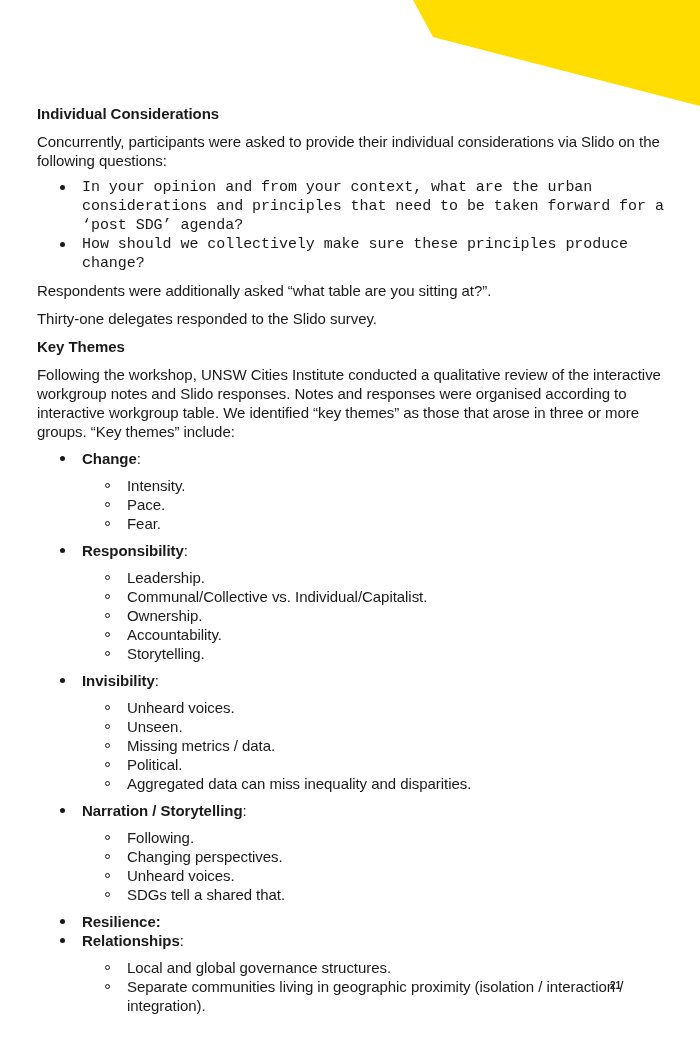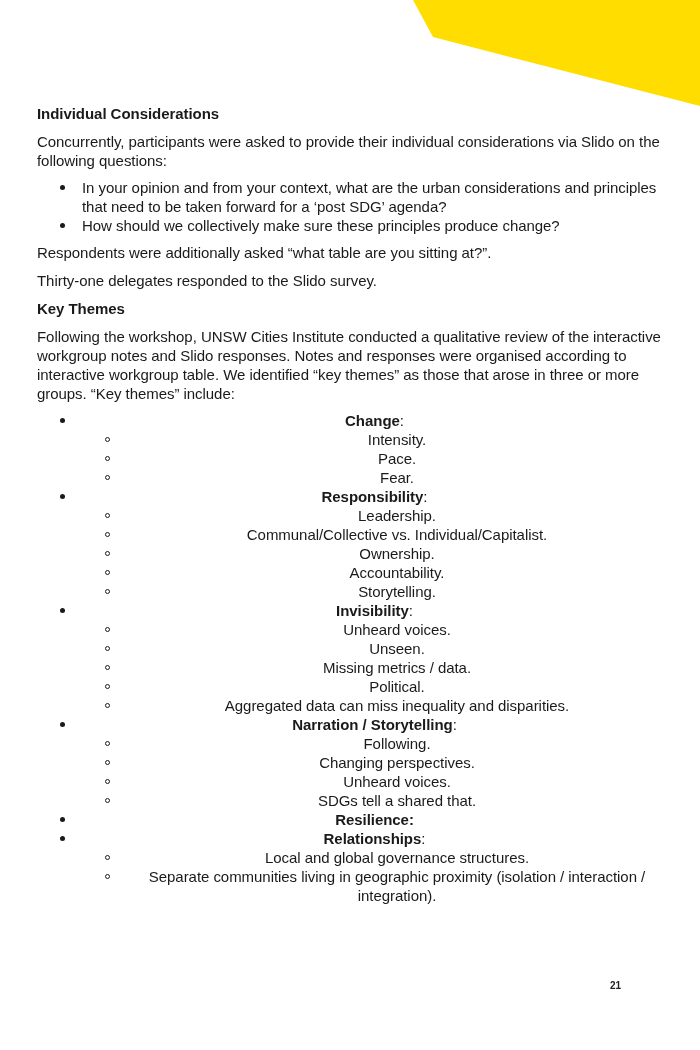--- a/index.html
+++ b/index.html
@@ -9,36 +9,36 @@
     font-family: "Liberation Sans", "DejaVu Sans", sans-serif;
   }
   .corner-shape { position: absolute; top: 0; left: 0; width: 700px; height: 120px; }
   .content {
     position: absolute; left: 37px; top: 104px; width: 630px;
     font-size: 15px; line-height: 19px; letter-spacing: -0.05px;
   }
   .heading { font-weight: bold; margin: 0 0 9px 0; }
   .para { margin: 0 0 9px 0; }
   ul.q-list { list-style: none; margin: -1px 0 8px 0; padding: 0; }
-  ul.q-list li { position: relative; padding-left: 45px; margin-bottom: 0; }
+  ul.q-list li { position: relative; padding-left: 45px; margin-bottom: 0; font-family: Liberation Mono, monospace; }
   .bullet {
     position: absolute; left: 23px; top: 7px; width: 5px; height: 5px;
     background: #1a1a1a; border-radius: 50%;
   }
   ul.themes { list-style: none; margin: -1px 0 0 0; padding: 0; }
   ul.themes > li { position: relative; padding-left: 45px; }
   ul.themes > li > .theme-title { font-weight: bold; display: inline-block; }
   ul.themes > li > .colon { font-weight: normal; }
-  ul.subs { list-style: none; margin: 0; padding: 0; }
+  ul.subs { list-style: none; margin: 8px; padding: 0; }
   ul.subs li { position: relative; padding-left: 45px; margin-left: 0; }
   .circle {
     position: absolute; left: 23px; top: 7px; width: 5px; height: 5px;
     border: 1px solid #1a1a1a; border-radius: 50%; box-sizing: border-box;
   }
-  ul.themes > li { margin-bottom: 0; text-align: center; }
+  ul.themes > li { margin-bottom: 0; }
   ul.themes > li + li { margin-top: 0; }
   ul.subs { margin-left: -45px; padding-left: 45px; }
   ul.subs li { padding-left: 45px; }
   ul.subs li .circle { left: 23px; }
   .page-number {
     position: absolute; left: 610px; top: 980px; font-size: 10px; font-weight: bold; color: #222;
   }
 </style>
 </head>
 <body>

